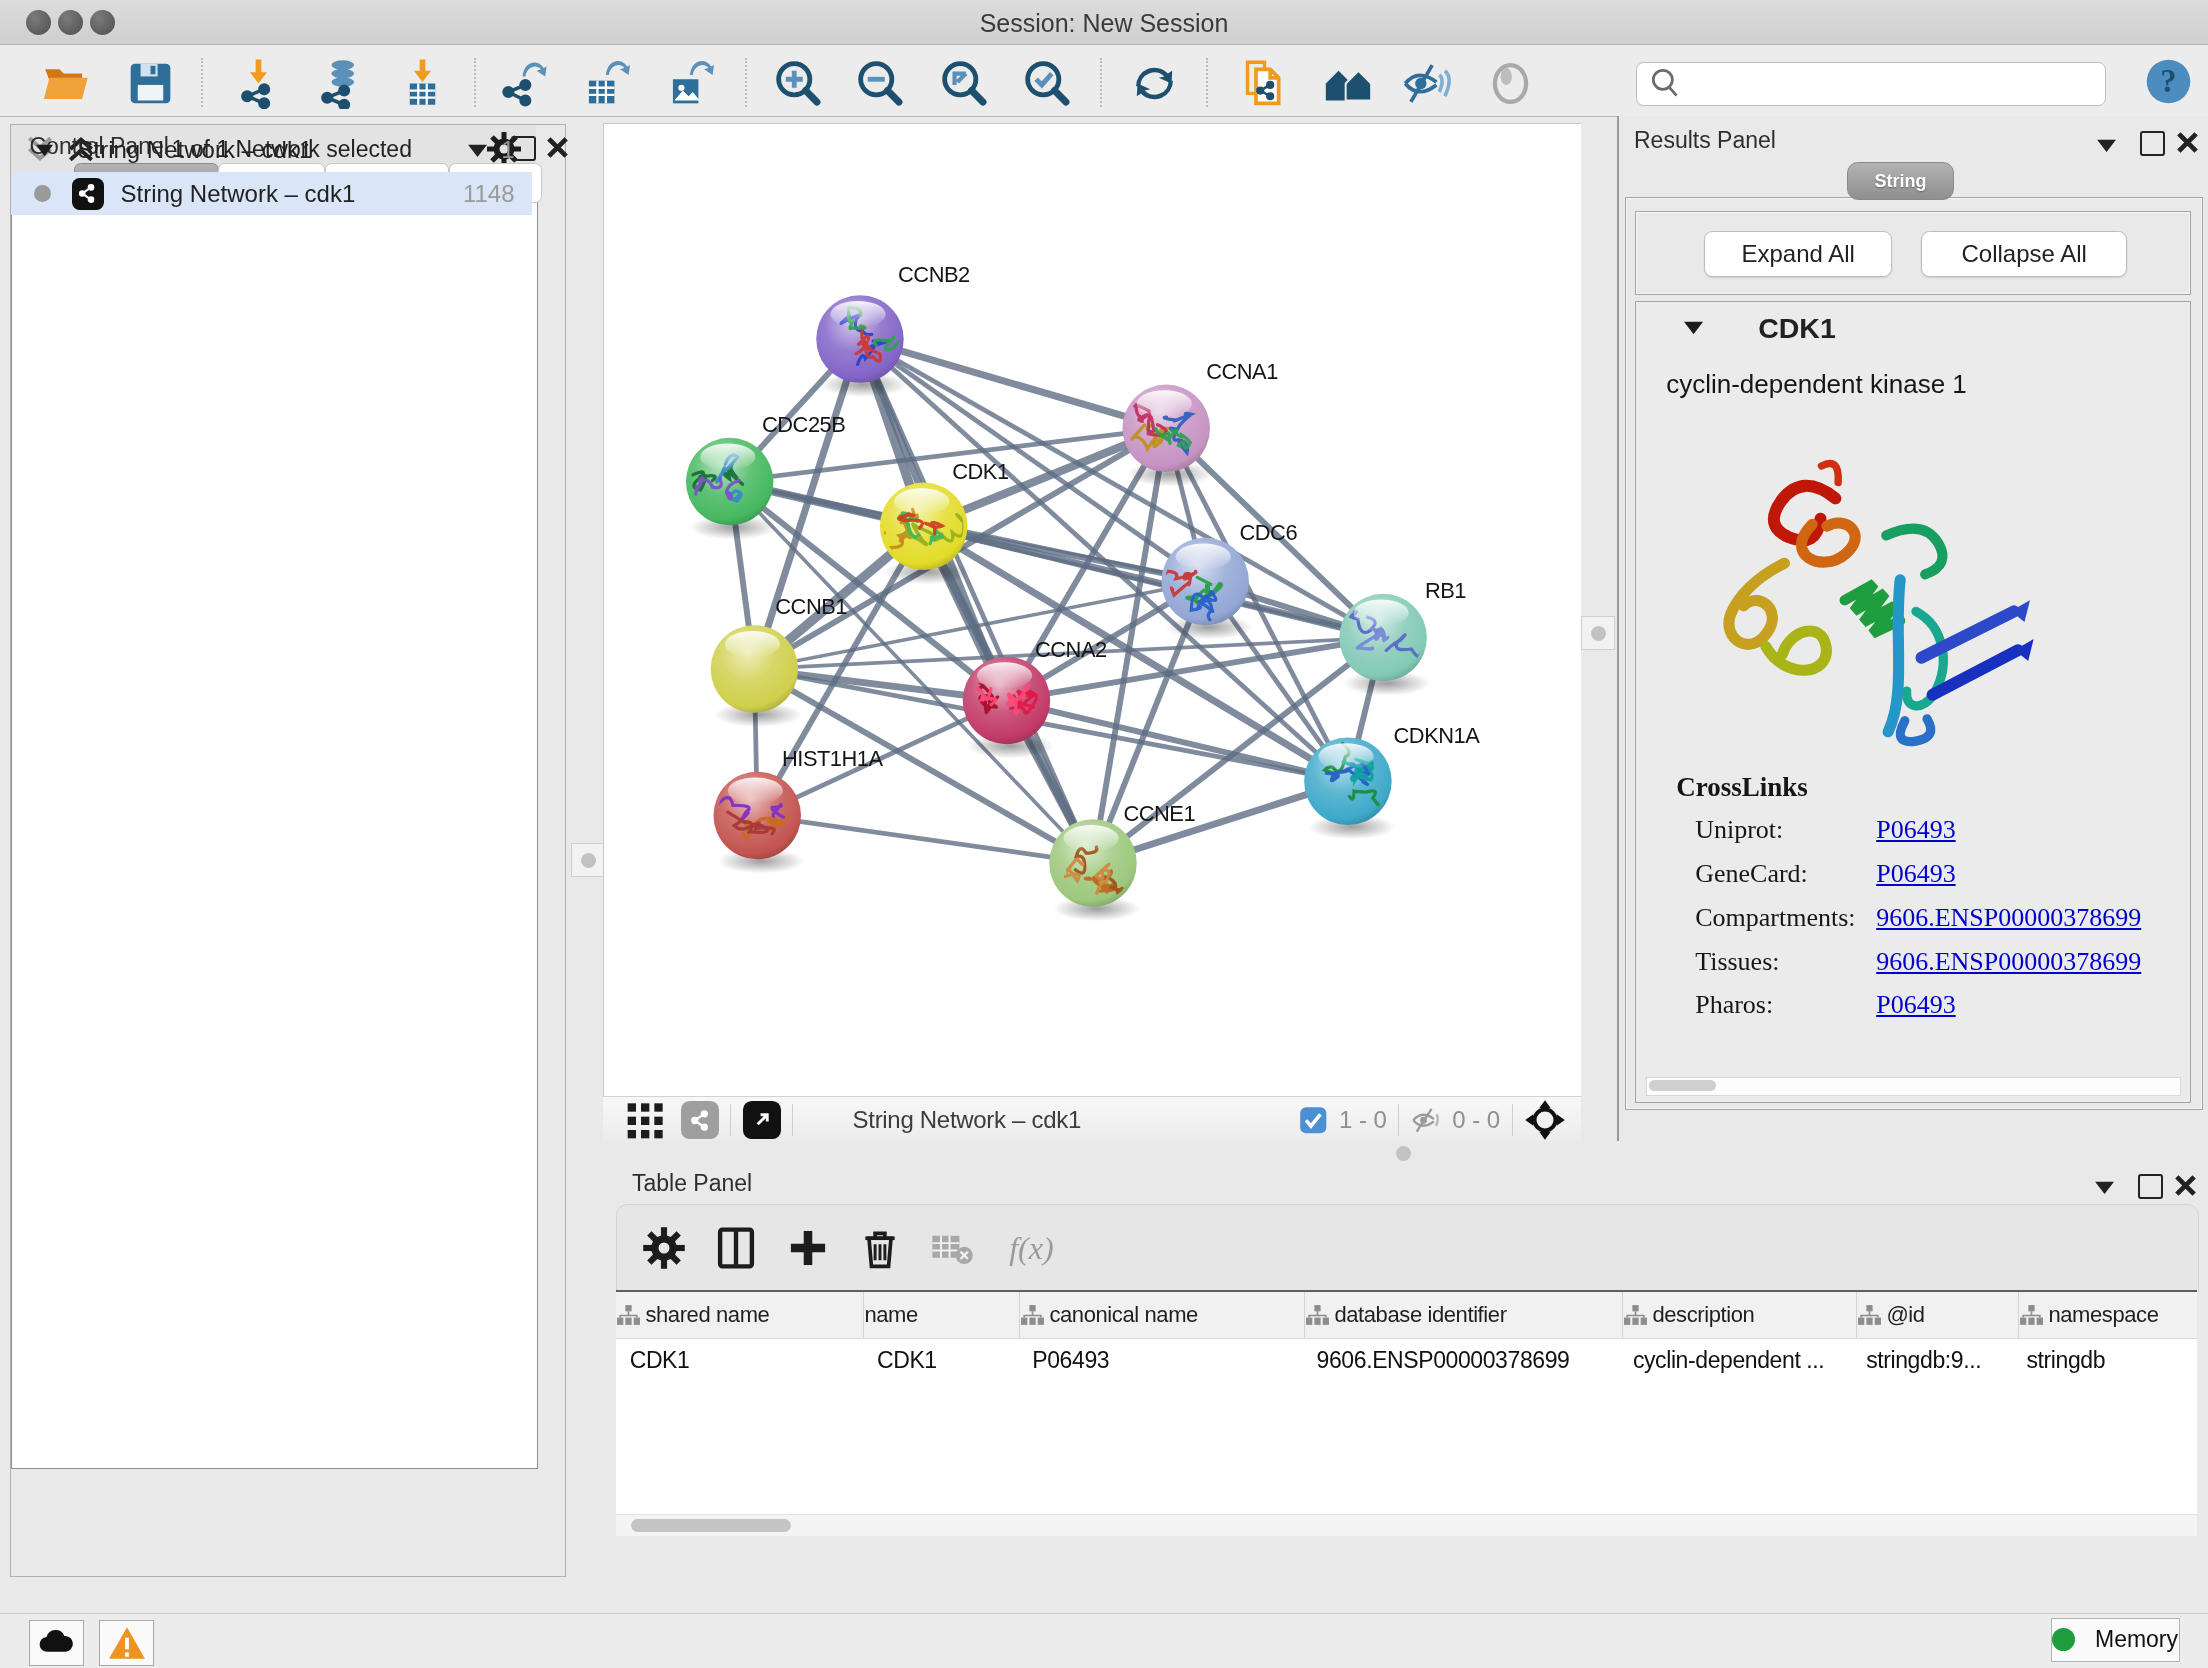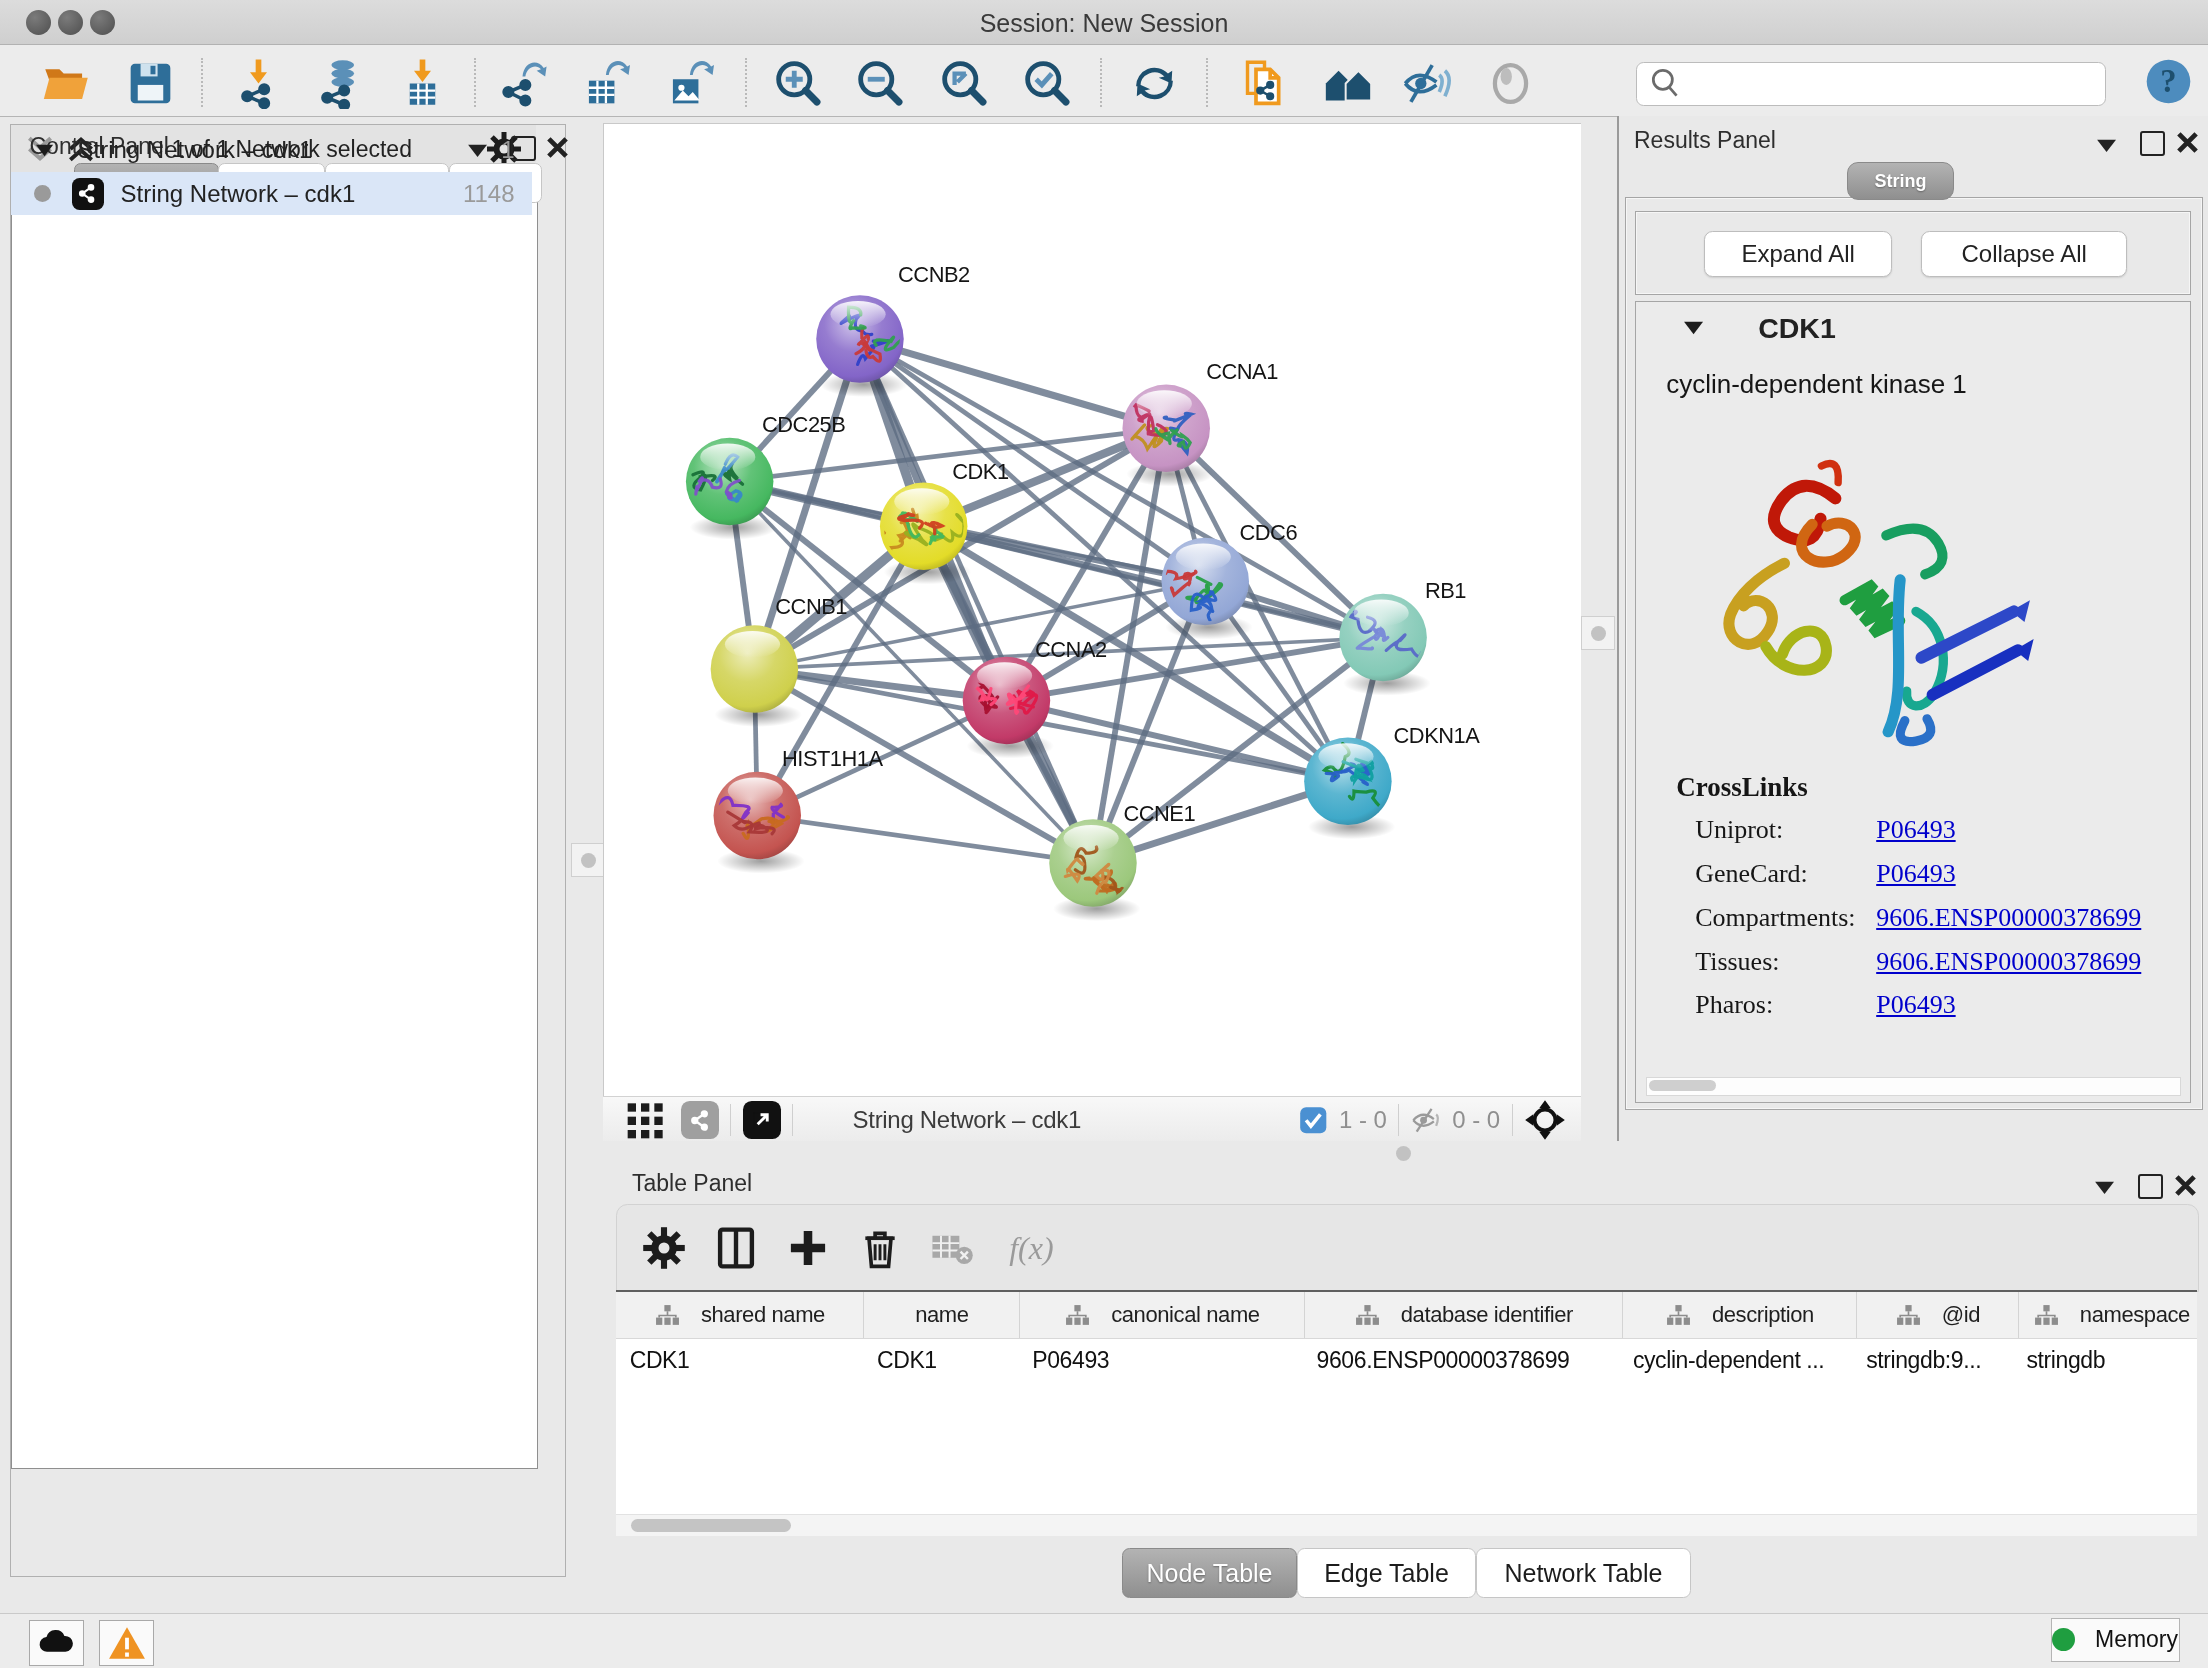--- a/index.html
+++ b/index.html
@@ -56,21 +56,21 @@
     border-top:none;background:#ebebeb;}
   .xl-row{position:absolute;font-family:"Liberation Serif",serif;font-size:26px;color:#161616;}
   .xl-val{font-family:"Liberation Serif",serif;font-size:26px;text-decoration:underline;}
   
   .table-panel{left:605px;top:1166px;width:1604px;height:441px;background:#e9e9e9;}
   .tp-toolbar{position:absolute;left:11.4px;top:38px;width:1581px;height:86px;background:#e6e6e6;
     border:1px solid #d2d2d2;border-radius:11.4px 11.4px 0 0;display:flex;align-items:center;}
   .tp-ibtn{width:51px;height:51px;display:flex;align-items:center;justify-content:center;margin-left:21px;text-align:right;}
   .tbl{position:absolute;left:11.4px;top:124px;width:1581px;height:224px;background:#fff;border-top:2.9px solid #5f5f5f;overflow:hidden;}
   .tbl-headrow{display:flex;height:46px;background:#f1f1f1;border-bottom:1px solid #d8d8d8;}
-  .tbl-hcell{display:flex;align-items:center;justify-content:center;gap:21px;font-size:22px;color:#1f1f1f;
+  .tbl-hcell{display:flex;align-items:center;gap:4px;font-size:22px;color:#1f1f1f;
     border-right:1px solid #d4d4d4;letter-spacing:-0.4px;overflow:hidden;white-space:nowrap;flex:none;}
   .tbl-row{display:flex;height:43px;background:#fff;}
   .tbl-cell{display:flex;align-items:center;padding-left:13.3px;font-size:23px;color:#111;letter-spacing:-0.4px;
     overflow:hidden;white-space:nowrap;flex:none;}
   .hscroll{position:absolute;left:11.4px;top:348px;width:1581px;height:21px;background:#f4f4f4;border-top:1px solid #e2e2e2;}
   .hthumb{position:absolute;left:14.3px;top:3.8px;width:160px;height:13.3px;border-radius:6.7px;background:#c4c4c4;}
   .bottom-tabs{position:absolute;left:0;top:382px;width:1604px;height:49px;}
   .btab{position:absolute;top:0;height:48px;border:1px solid #c6c6c6;background:#fff;border-radius:7.6px;
     font-size:25px;display:flex;align-items:center;justify-content:center;color:#1c1c1c;}
   .btab.sel{background:linear-gradient(#b3b3b3,#8f8f8f);color:#fff;text-shadow:0 1px 1.9px rgba(0,0,0,.35);border-color:#8a8a8a;}
@@ -926,25 +926,20 @@
             <div class="tbl-cell" style="width: 220px;">cyclin-dependent ...</div>
             <div class="tbl-cell" style="width: 147px;">stringdb:9...</div>
             <div class="tbl-cell" style="width: 172px;">stringdb</div>
           </div>
         </div>
     </div>
     <div class="hscroll">
         <div class="hthumb"></div>
       </div>
 
-    <div class="bottom-tabs" id="bottom-tabs">
-        <div class="btab sel" style="left: 517px; width: 173px;">Node Table</div>
-        <div class="btab" style="left: 692px; width: 177px;">Edge Table</div>
-        <div class="btab" style="left: 871px; width: 213px;">Network Table</div>
-      </div>
   </div>
 
   <div class="abs statusbar">
     <div class="sb-btn" style="left:28.5px">
       <svg width="38" height="28.5" viewBox="0 0 36 26">
         <path d="M10 22a7 7 0 0 1-1-14 9 9 0 0 1 17-1 6.5 6.5 0 0 1 1 15z" fill="#111"></path>
         </svg>
       </div>
     <div class="sb-btn" style="left:99px">
       <svg width="38" height="34" viewBox="0 0 36 32">

